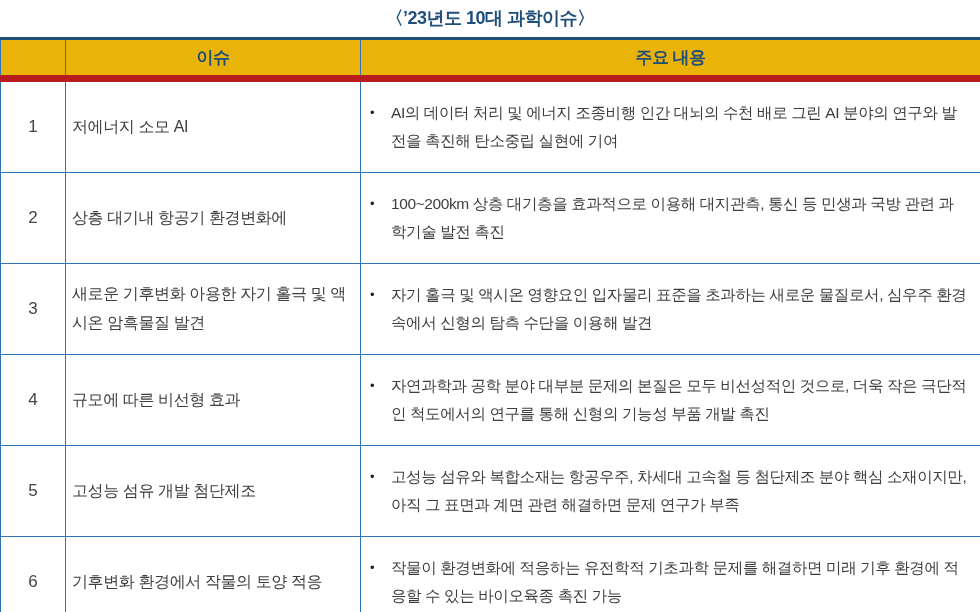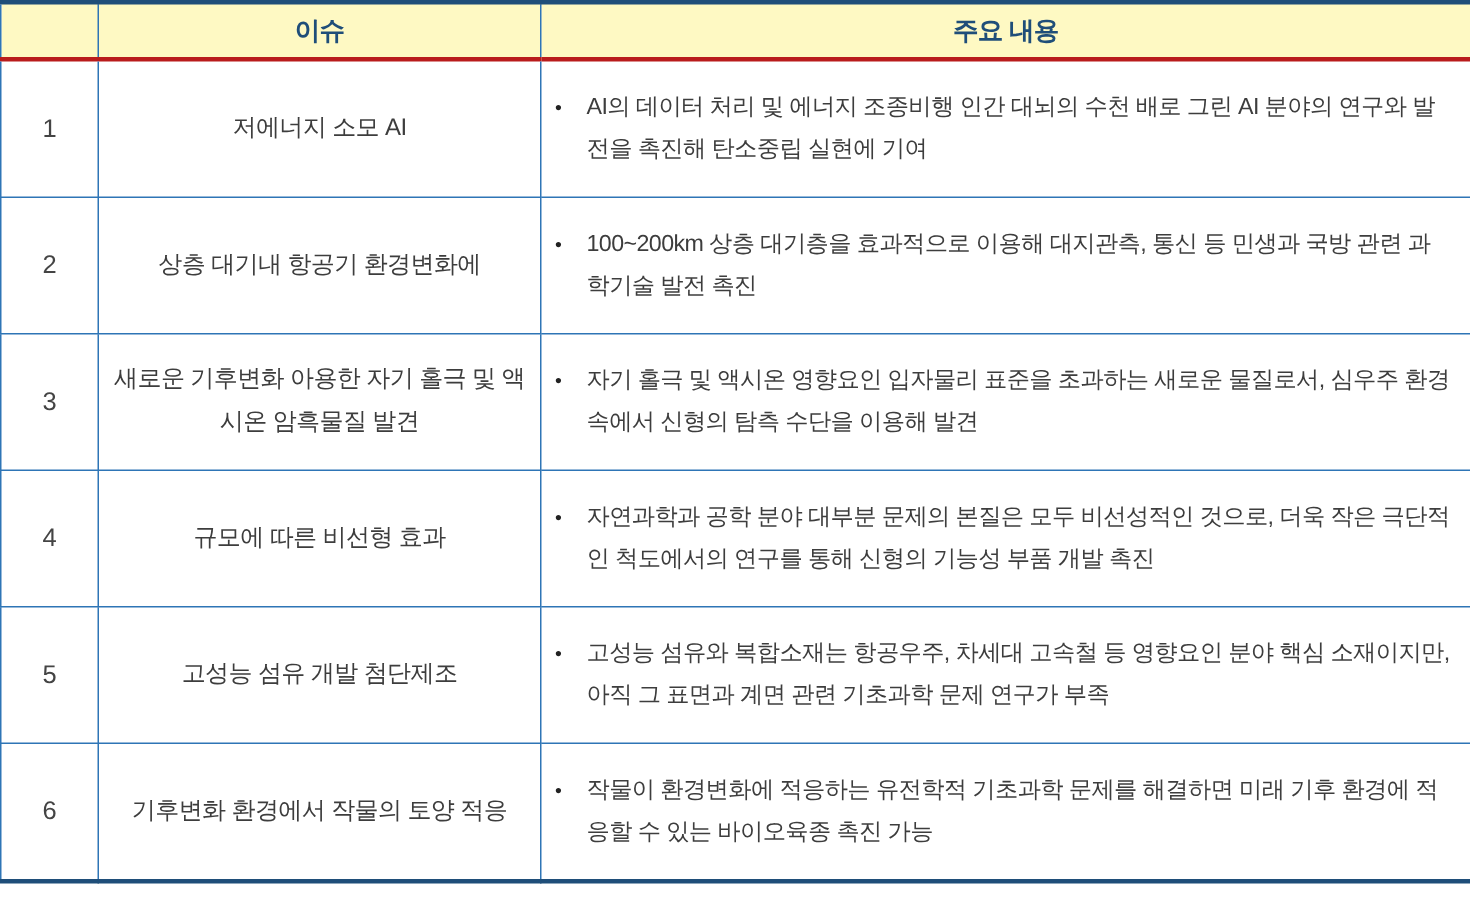--- a/index.html
+++ b/index.html
@@ -21,43 +21,43 @@
     width: 980px;
     border-collapse: collapse;
     table-layout: fixed;
     border-top: 3px solid #1f4e79;
     border-bottom: 3px solid #1f4e79;
   }
   col.c-no { width: 65px; }
   col.c-issue { width: 295px; }
   col.c-content { width: 620px; }
   th {
-    background: #fef9c3;
+    background: #eab308;
     color: #1f4e79;
     font-size: 17px;
     font-weight: bold;
     height: 33px;
     border-left: 1px solid #2e75b6;
     border-right: 1px solid #2e75b6;
-    border-bottom: 3px solid #b91c1c;
+    border-bottom: 7px solid #b91c1c;
     letter-spacing: -0.5px;
   }
   td {
     border: 1px solid #2e75b6;
     color: #3d3d3d;
     height: 74px;
     vertical-align: middle;
   }
   td.no {
     text-align: center;
     font-size: 17px;
     color: #444444;
   }
   td.issue {
-    text-align: center;
+    text-align: left;
     font-size: 16px;
     line-height: 1.8;
     padding: 0 6px;
     letter-spacing: -0.4px;
   }
   td.content {
     padding: 8px 12px 8px 0;
     font-size: 15.5px;
   }
   .content-inner {
@@ -71,20 +71,21 @@
     left: 9px;
     top: 0;
     font-size: 13px;
     color: #222222;
   }
 </style>
 </head>
 <body>
 
 <div class="page">
+  <div class="page-title">〈’23년도 10대 과학이슈〉</div>
 
   <table class="issues">
     <colgroup>
       <col class="c-no">
       <col class="c-issue">
       <col class="c-content">
     </colgroup>
     <thead>
       <tr>
         <th></th>
@@ -136,21 +137,21 @@
       </div>
     </td>
   </tr>
 
   <tr>
     <td class="no">5</td>
     <td class="issue">고성능 섬유 개발 첨단제조</td>
     <td class="content">
       <div class="content-inner">
         <span class="bullet">•</span>
-        <span class="text">고성능 섬유와 복합소재는 항공우주, 차세대 고속철 등 영향요인 분야 핵심 소재이지만, 아직 그 표면과 계면 관련 기초과학 문제 연구가 부족</span>
+        <span class="text">고성능 섬유와 복합소재는 항공우주, 차세대 고속철 등 첨단제조 분야 핵심 소재이지만, 아직 그 표면과 계면 관련 해결하면 문제 연구가 부족</span>
       </div>
     </td>
   </tr>
 
   <tr>
     <td class="no">6</td>
     <td class="issue">기후변화 환경에서  작물의 토양 적응</td>
     <td class="content">
       <div class="content-inner">
         <span class="bullet">•</span>

